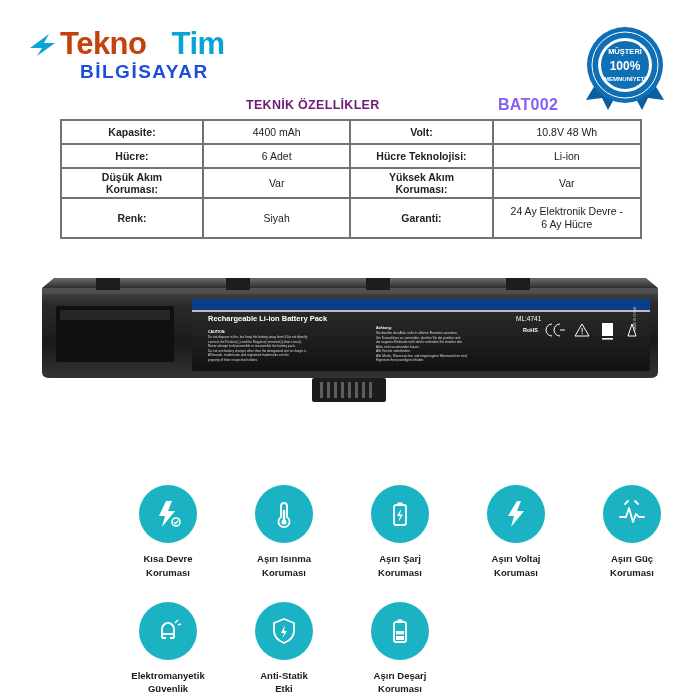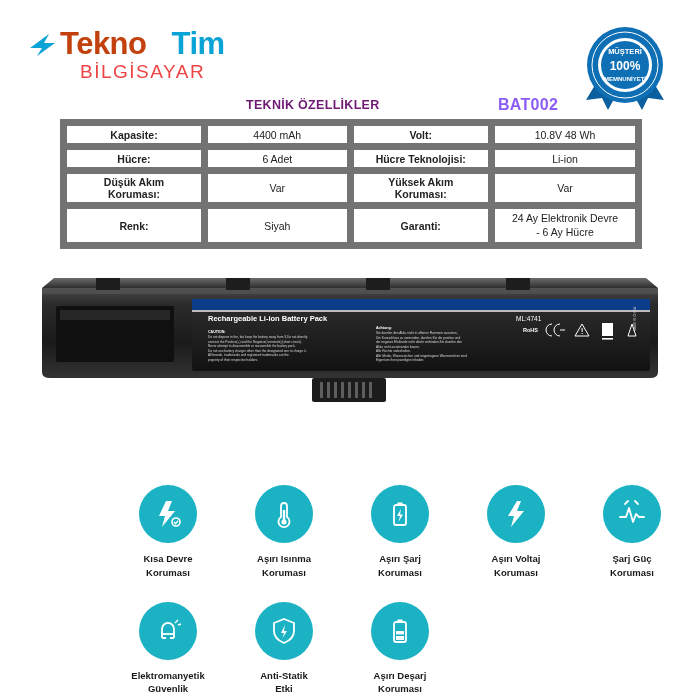--- a/index.html
+++ b/index.html
@@ -32,22 +32,22 @@
     color: #c2410c; letter-spacing: -0.5px;
     line-height: 1;
   }
   .logo-tim {
     font-size: 31px; font-weight: bold;
     color: #0aa3d6; letter-spacing: -0.5px;
     line-height: 1;
     margin-left: 21px;
   }
   .logo-sub {
-    font-size: 19px; font-weight: normal;
-    color: #ef4444;
+    font-size: 19px; font-weight: bold;
+    color: #1d4ed8;
     letter-spacing: 1.5px;
     margin-left: 52px;
     margin-top: 2px;
   }
 
   
   .badge {
     position: absolute;
     top: 24px; right: 32px;
     width: 86px; height: 86px;
@@ -75,21 +75,21 @@
 
   
   .spec-table {
     position: absolute;
     top: 119px; left: 60px;
     width: 582px;
     border-collapse: collapse;
     font-size: 10.5px;
   }
   .spec-table td {
-    border: 7px solid #737373;
+    border: 2px solid #737373;
     height: 24px;
     padding: 2px 16px;
     text-align: center;
     vertical-align: middle;
     color: #222;
   }
   .spec-table td.lbl { font-weight: bold; width: 145px; }
   .spec-table td.val { width: 152px; }
   .spec-table td.tall { line-height: 1.25; text-align: center; }
 
@@ -338,21 +338,21 @@
   </div>
 
   <div class="feature">
     <div class="feature-circle">
       <svg width="32" height="30" viewBox="0 0 32 30" fill="none" stroke="#ffffff" stroke-width="1.8" stroke-linejoin="round" stroke-linecap="round">
         <path d="M4 18 L10 18 L13 9 L17 23 L20 15 L23 18 L28 18"></path>
         <path d="M9 5 L12 2"></path>
         <path d="M22 5 L19 2"></path>
       </svg>
     </div>
-    <div class="feature-label">Şarj Güç
+    <div class="feature-label">Aşırı Güç
 Koruması</div>
   </div>
 
   <div class="feature">
     <div class="feature-circle">
       <svg width="30" height="30" viewBox="0 0 30 30" fill="none" stroke="#ffffff" stroke-width="1.8">
         <path d="M9 22 V13 a6 6 0 0 1 12 0 v9"></path>
         <line x1="9" y1="18" x2="15" y2="18"></line>
         <line x1="15" y1="18" x2="21" y2="18"></line>
         <path d="M9 22 h4 M17 22 h4"></path>

